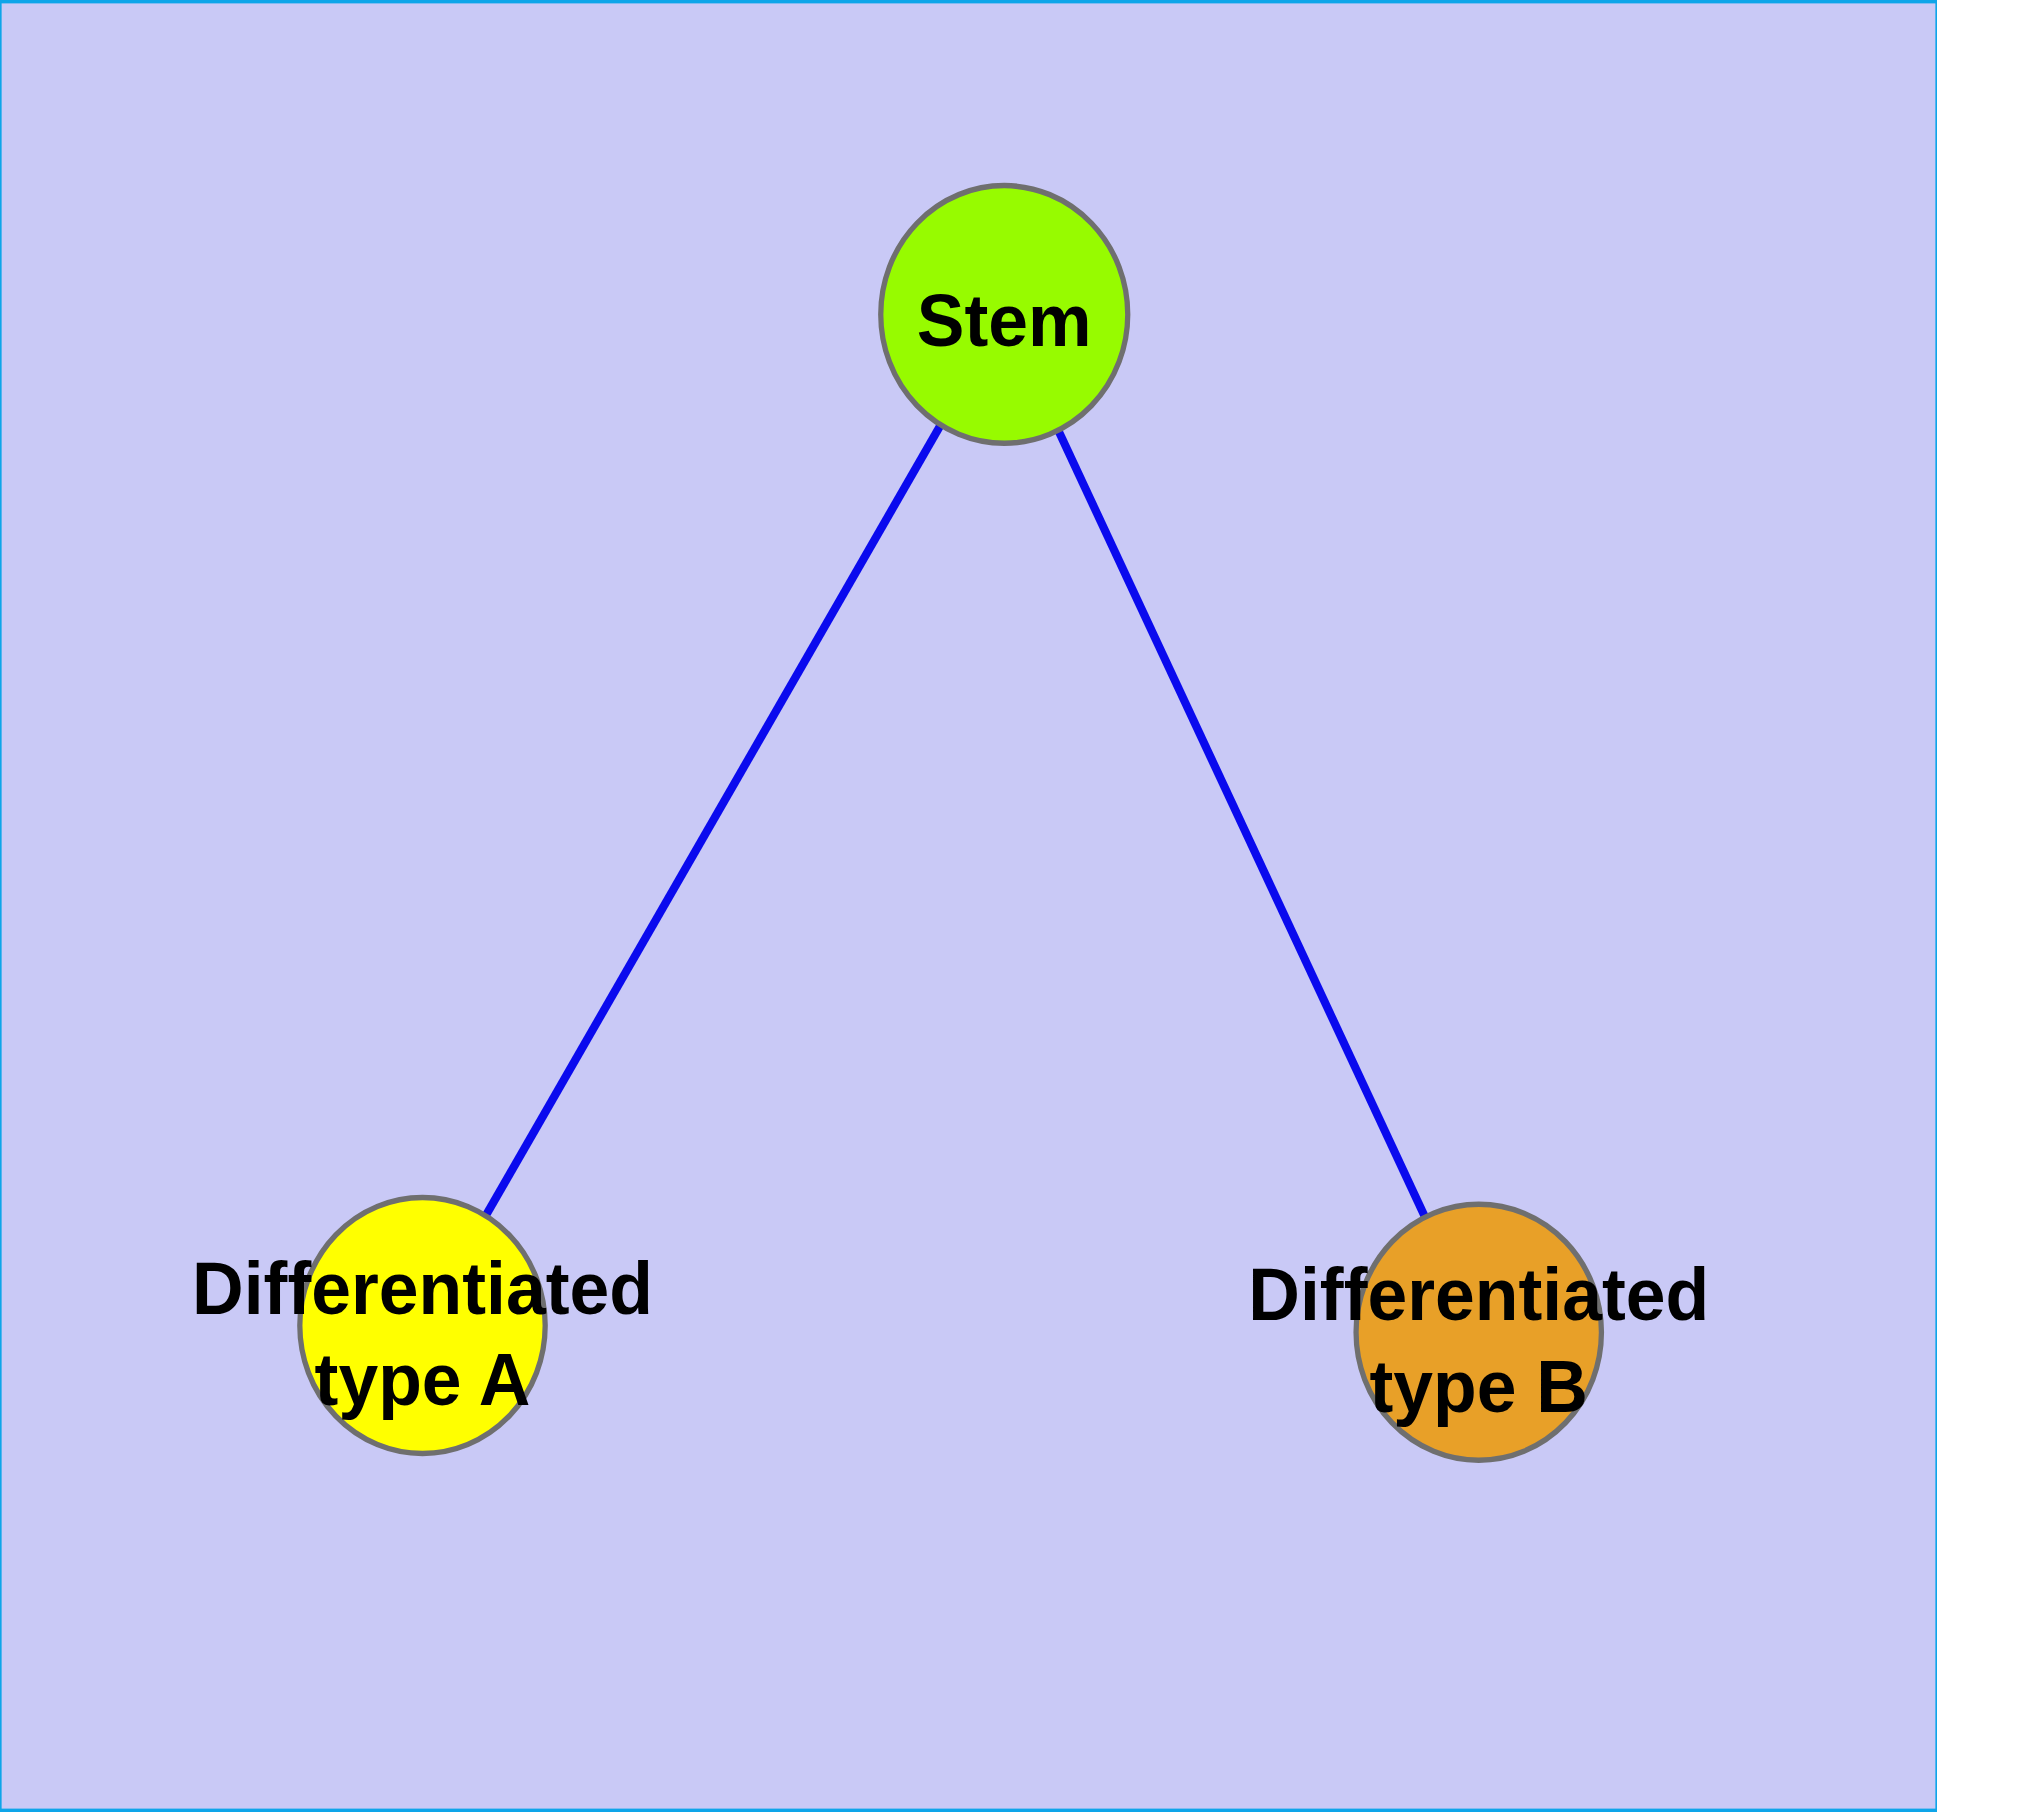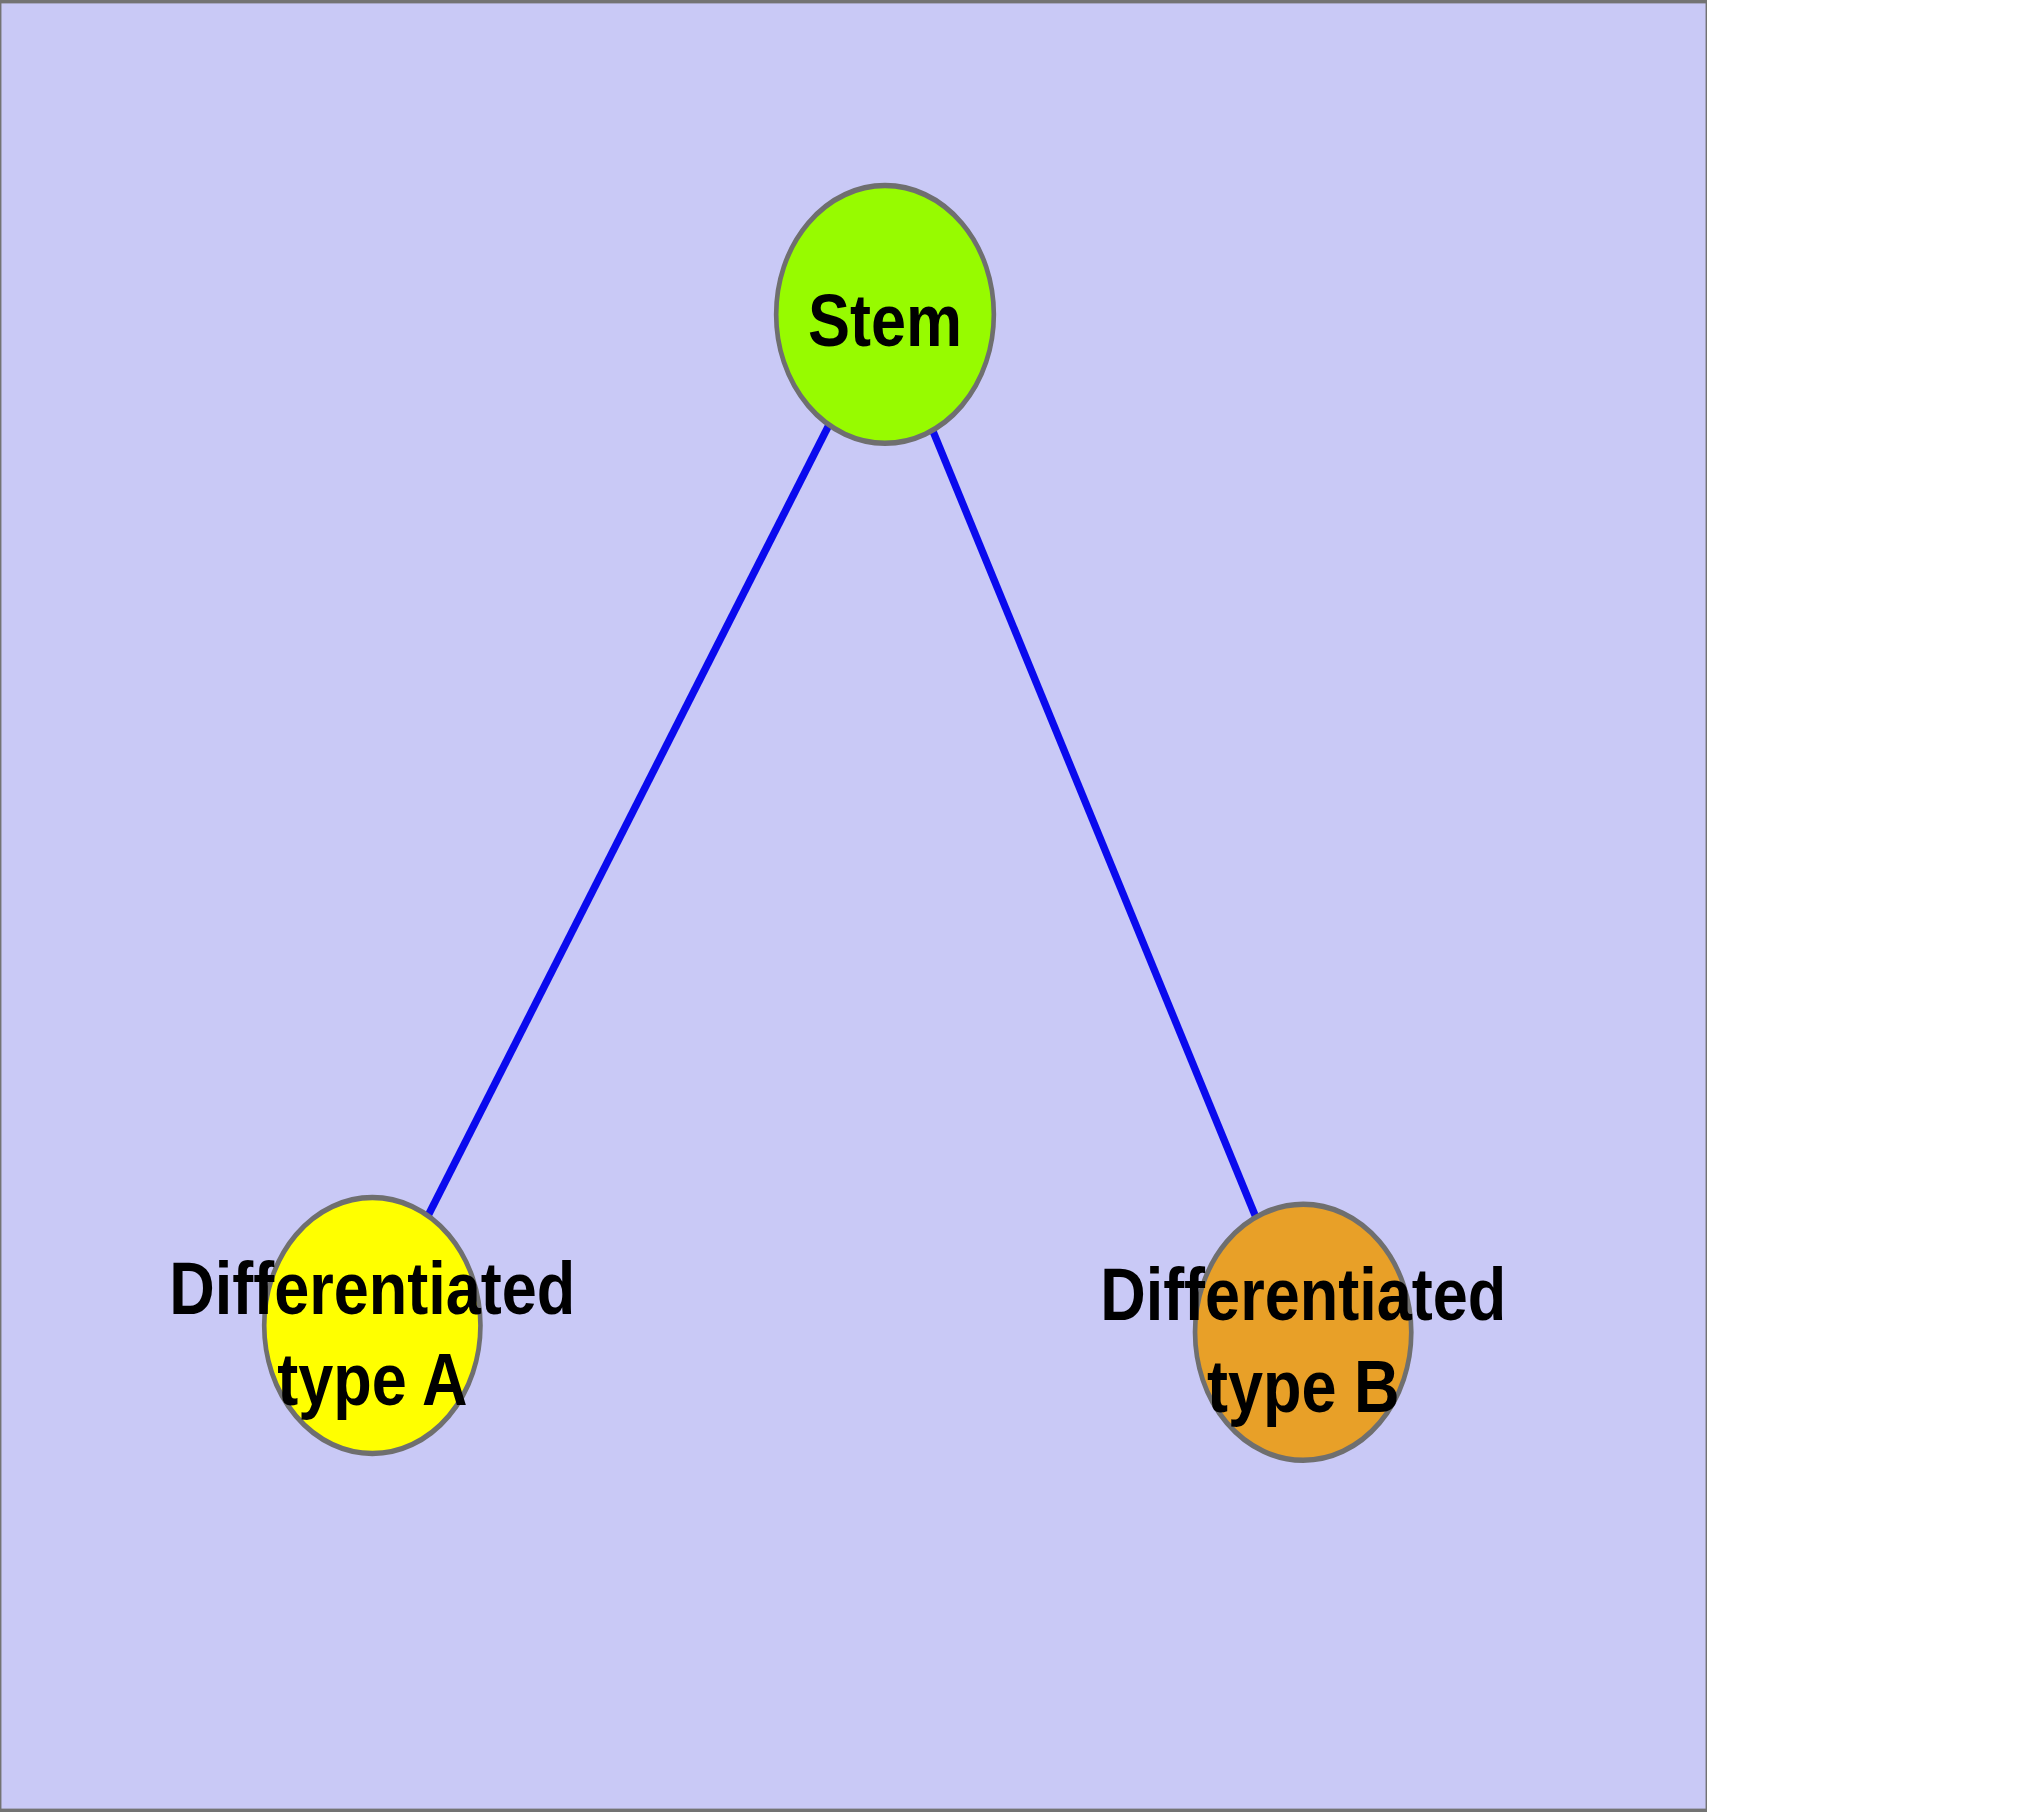--- a/index.html
+++ b/index.html
@@ -3,23 +3,23 @@
 <meta charset="utf-8">
 <style>
   html, body {
     margin: 0;
     padding: 0;
     background: #ffffff;
     font-family: "Liberation Sans", sans-serif;
   }
   .stage {
     position: relative;
-    width: 1707px;
+    width: 1937px;
     height: 1812px;
-    background: #737373;
+    background: #0ea5e9;
     overflow: hidden;
   }
   .stage svg {
     position: absolute;
     left: 0;
     top: 0;
     width: 100%;
     height: 100%;
     display: block;
   }

